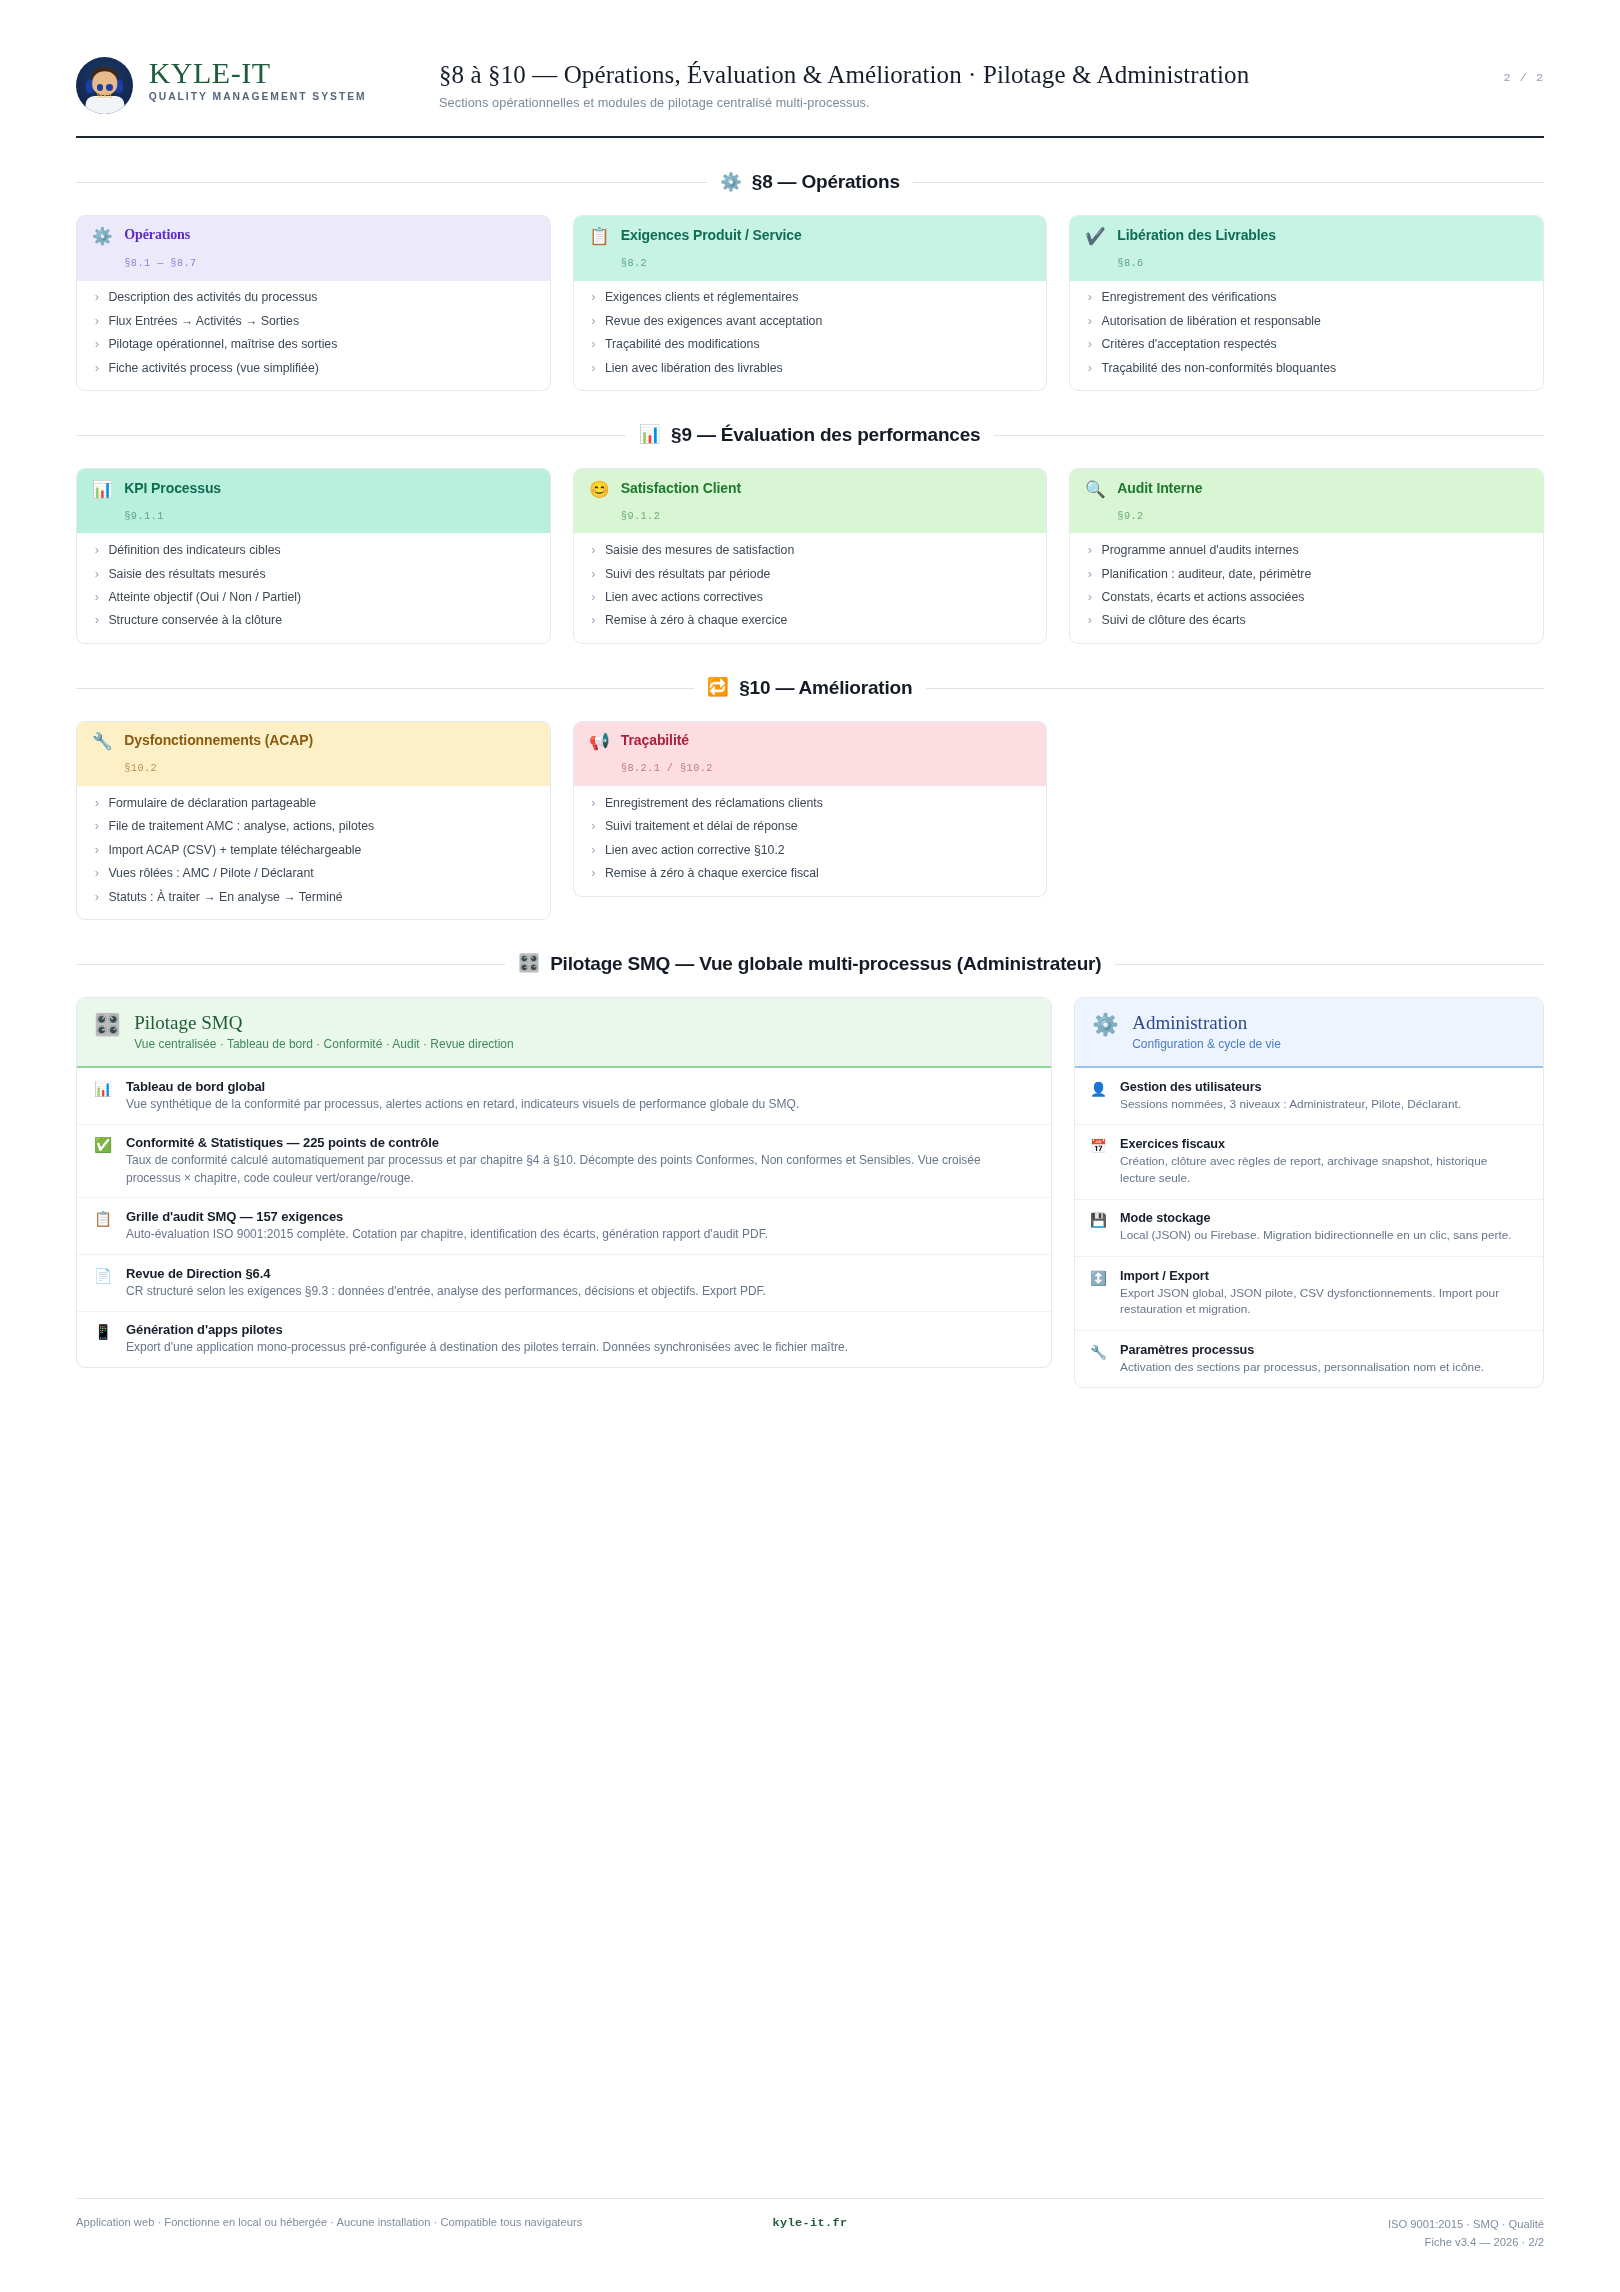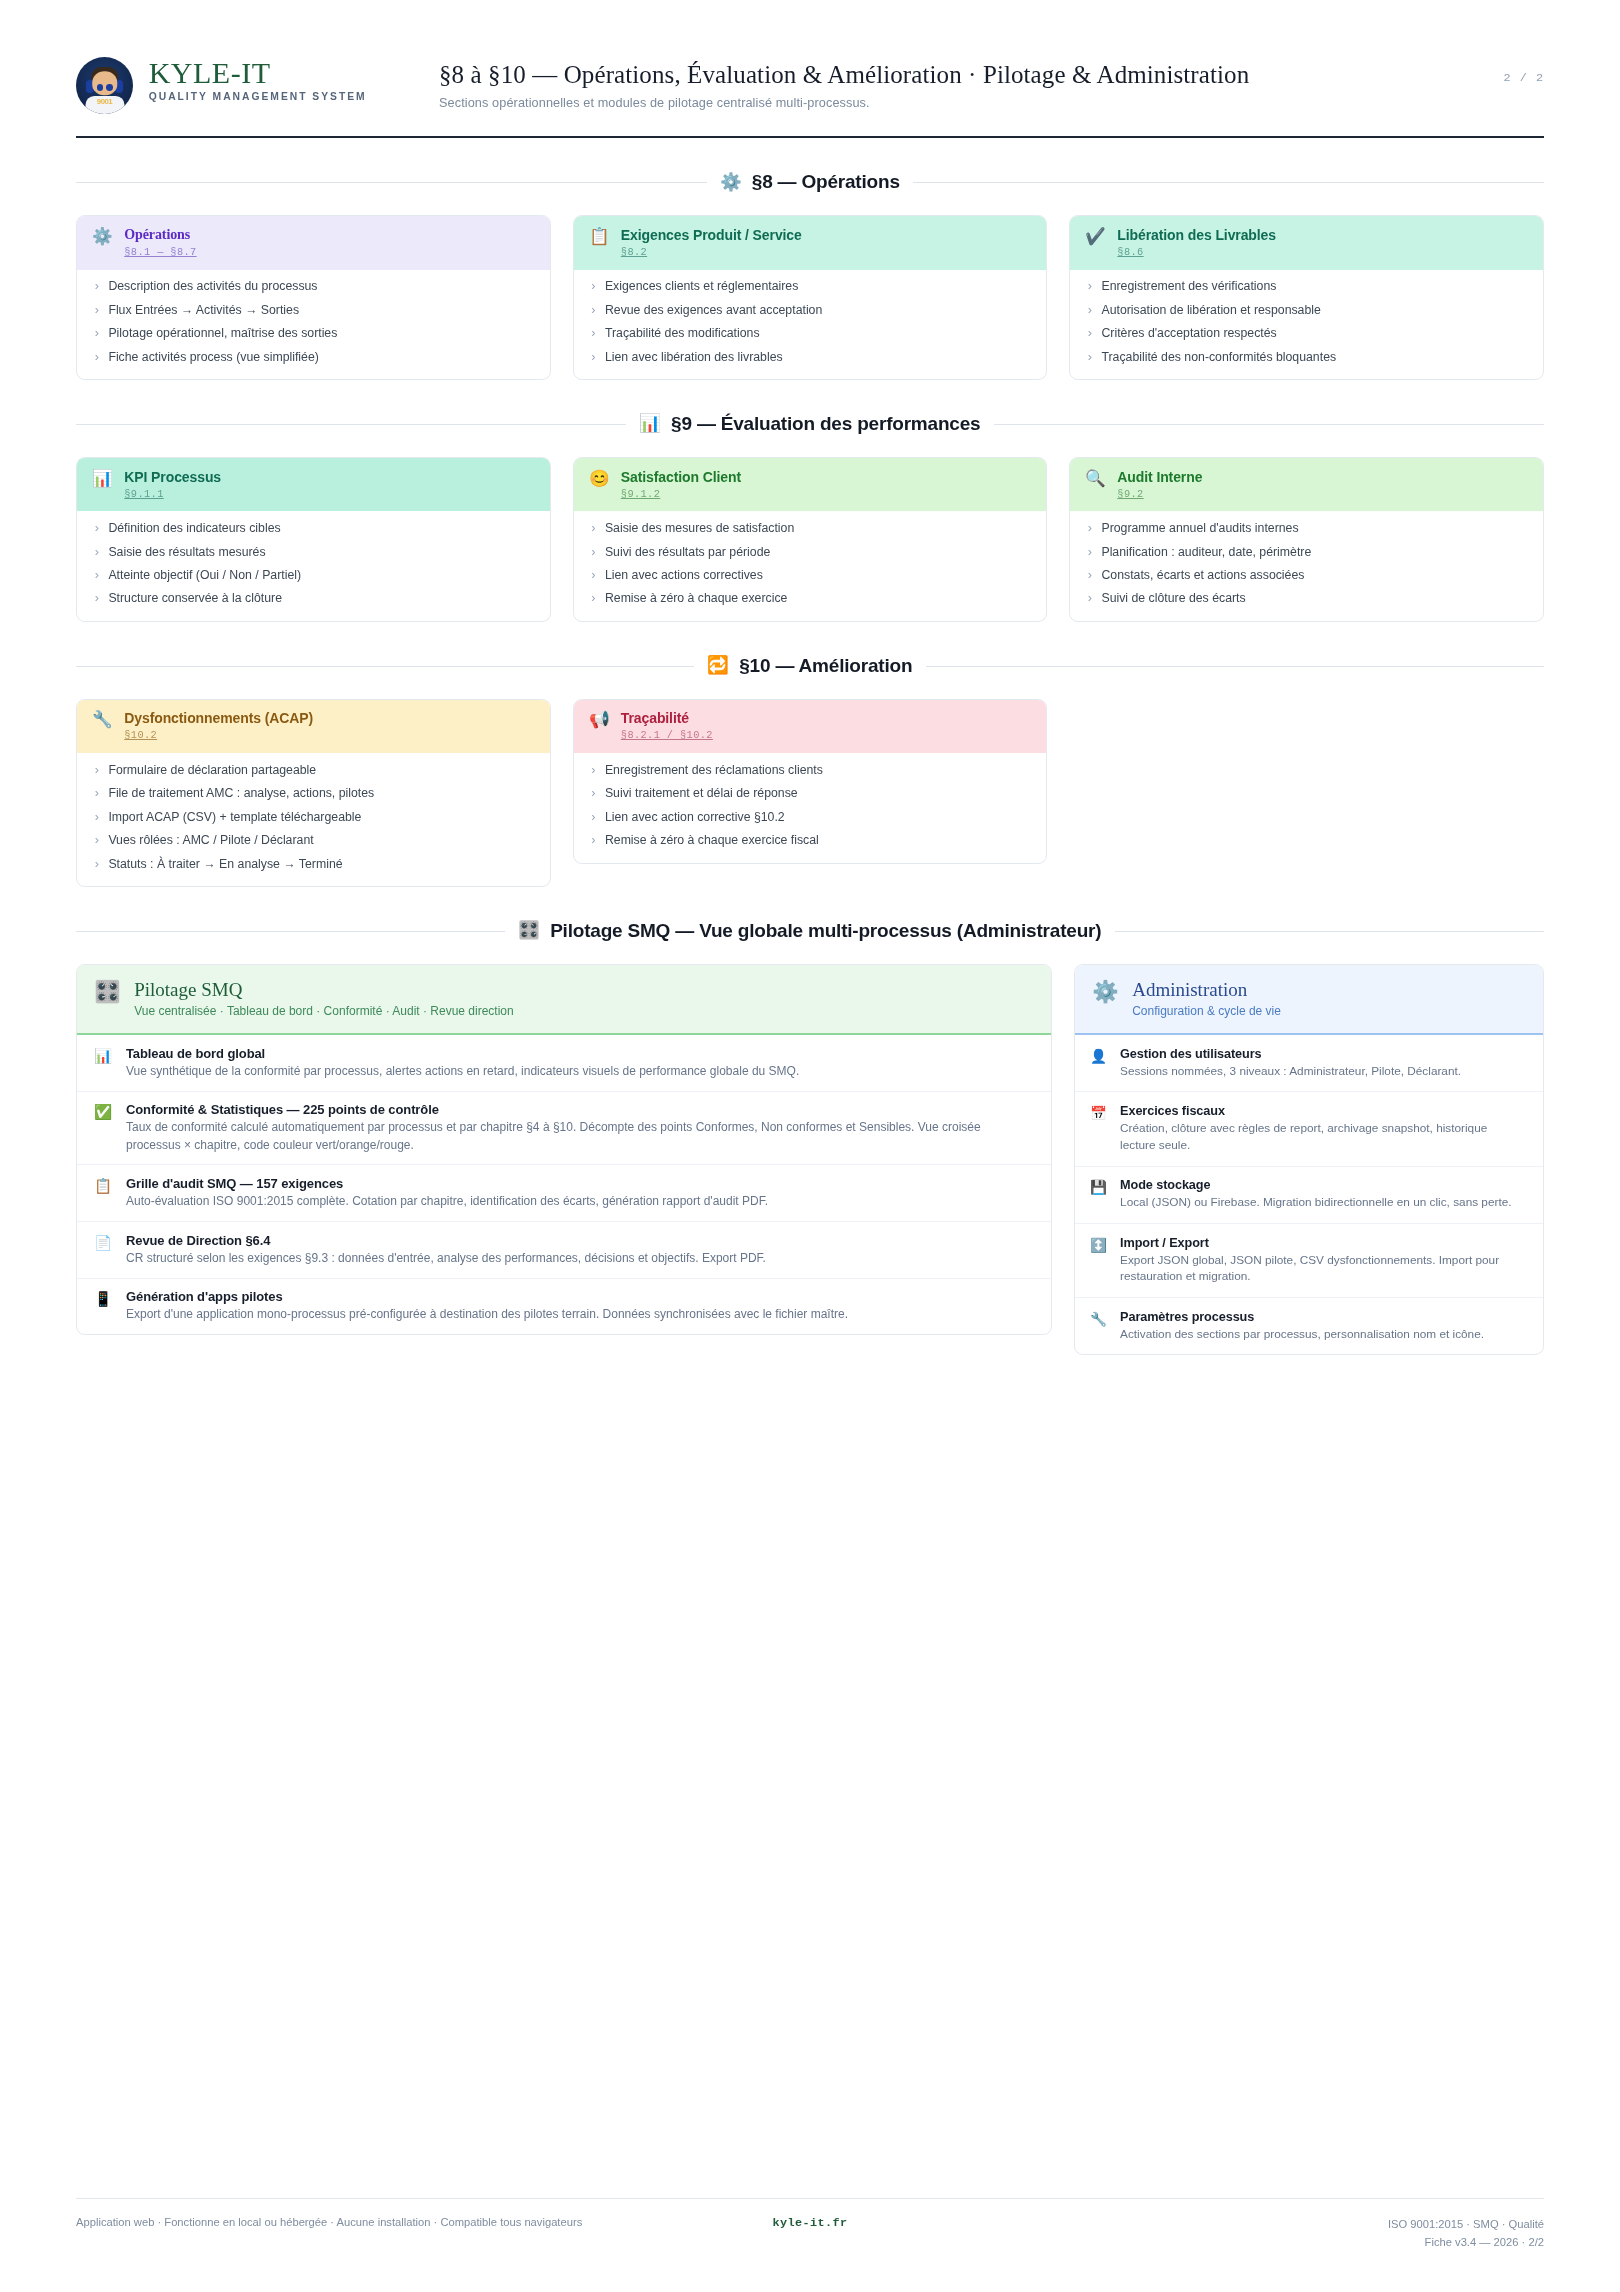--- a/index.html
+++ b/index.html
@@ -21,42 +21,42 @@
     background: radial-gradient(circle at 50% 38%, #1e3a6e 0%, #132a52 60%, #0d1f3d 100%);
     position: relative; flex: 0 0 57px; overflow: hidden;
   }
   .mascot .face { position:absolute; left:50%; top:46%; transform:translate(-50%,-50%); width:25.5px; height:23.5px; background:#e8b98a; border-radius:48% 48% 46% 46%; }
   .mascot .hair { position:absolute; left:50%; top:28%; transform:translate(-50%,-50%); width:27.4px; height:11.8px; background:#3a2a1c; border-radius:13.7px 13.7px 2.9px 2.9px; }
   .mascot .eyeL, .mascot .eyeR { position:absolute; top:47%; width:6.9px; height:6.9px; background:#1b3fa0; border-radius:50%; }
   .mascot .eyeL { left:36%; } .mascot .eyeR { left:53%; }
   .mascot .hp { position:absolute; top:40%; width:7.8px; height:13.7px; background:#1b3fa0; border-radius:3.9px; }
   .mascot .hpL { left:18%; } .mascot .hpR { right:18%; }
   .mascot .body { position:absolute; left:50%; bottom:-3.9px; transform:translateX(-50%); width:39px; height:21.6px; background:#f2f4f7; border-radius:8.8px 8.8px 0 0; }
-  .mascot .badge { position:absolute; left:50%; bottom:8px; transform:translateX(-50%); font-size:7.8px; font-weight:bold; color:#e9b949; letter-spacing:-0.5px; }
+  .mascot .badge { position:absolute; left:50%; bottom:14px; transform:translateX(-50%); font-size:7.8px; font-weight:normal; color:#e9b949; letter-spacing:-0.5px; }
   .brand-name { font-family: "Liberation Serif", serif; font-size: 30px; font-weight: 400; color: #1f5c3a; letter-spacing: 0.5px; line-height: 1.05; }
   .brand-sub { font-size: 10.3px; font-weight: 700; letter-spacing: 2px; color: #55657a; margin-top: 2.9px; }
   .title-block { flex: 1; padding-top: 3.9px; }
   .doc-title { font-family: "Liberation Serif", serif; font-size: 25px; font-weight: 400; color: #171e2b; letter-spacing: 0.1px; }
   .doc-sub { font-size: 12.7px; color: #7b8a9c; margin-top: 6.9px; letter-spacing: 0.1px; }
   .pagenum { flex: 0 0 108px; text-align: right; font-family: "Liberation Mono", monospace; font-size: 11.8px; color: #90a0b2; padding-top: 13.7px; letter-spacing: 1px; }
   .header-rule { height: 2.9px; background: #1d2633; margin: 0 0 33px 0; }
 
   
   .sec-head { display: flex; align-items: center; gap: 13.7px; margin: 0 0 21.6px 0; }
   .sec-head .line { flex: 1; height: 1px; background: #dfe4ec; }
   .sec-head .label { display: flex; align-items: center; gap: 9.8px; white-space: nowrap; font-size: 19px; font-weight: 700; color: #141b26; letter-spacing: -0.2px; }
   .sec-head .emo { font-size: 17.6px; line-height: 1; }
 
   
   .grid3 { display: grid; grid-template-columns: repeat(3, 1fr); gap: 21.6px; margin-bottom: 33px; }
   .card { border: 1px solid #e4e8ef; border-radius: 8.8px; background: #fff; overflow: hidden; align-self: start; }
   .card-head { display: flex; align-items: flex-start; gap: 10.8px; padding: 10.8px 15.7px 11.8px 15.7px; }
   .card-head .emo { font-size: 16.7px; line-height: 1.1; margin-top: 1px; }
   .card-title { font-size: 14px; font-weight: 700; letter-spacing: -0.1px; }
-  .card-ref { font-family: "Liberation Mono", monospace; font-size: 10.3px; margin-top: 3px; letter-spacing: 0.4px; opacity: .85; text-decoration: underline; }
+  .card-ref { font-family: "Liberation Mono", monospace; font-size: 10.3px; margin-top: 14px; letter-spacing: 0.4px; opacity: .85; }
   .card-body { padding: 9.8px 15.7px 13.7px 15.7px; }
   .card-body ul { list-style: none; }
   .card-body li { position: relative; padding-left: 15.7px; font-size: 12.3px; line-height: 1.3; color: #3d4855; margin-bottom: 7.4px; }
   .card-body li:last-child { margin-bottom: 0; }
   .card-body li::before { content: "\203A"; position: absolute; left: 2px; top: -1px; color: #9aa6b6; font-size: 12.7px; }
 
   
   .t-violet .card-head { background: #ece9fb; }
   .t-violet .card-title { color: #5b2bc4; font-family: Liberation Serif, serif; }
   .t-violet .card-ref { color: #8571c9; }

